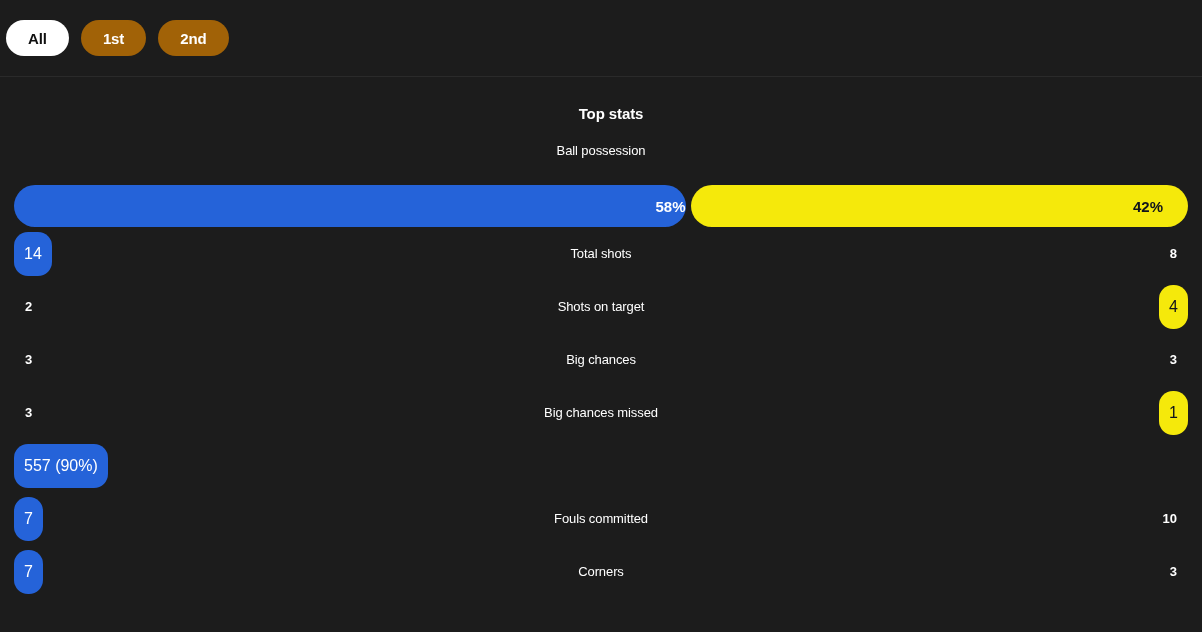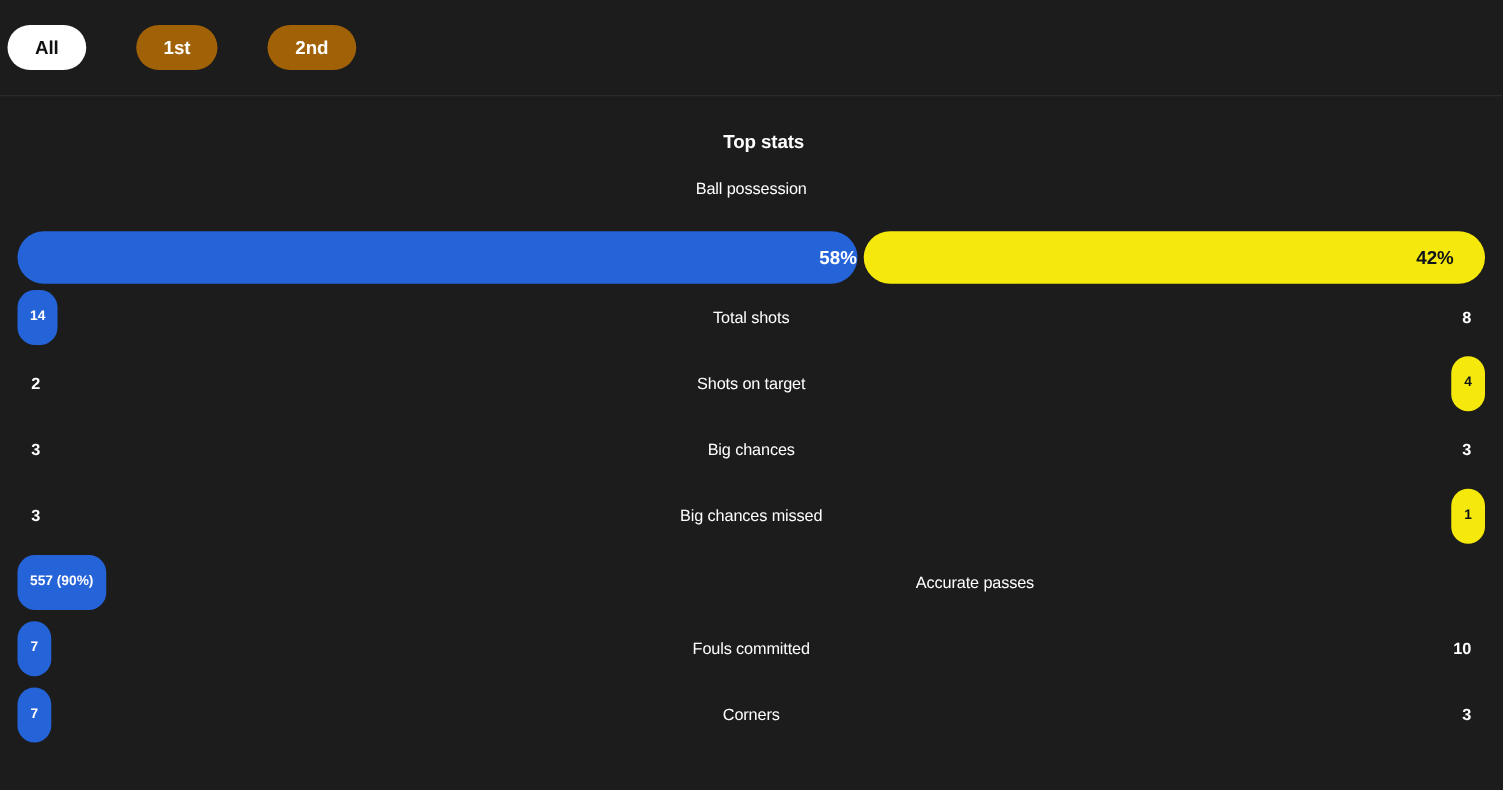--- a/index.html
+++ b/index.html
@@ -1,15 +1,15 @@
 <!DOCTYPE html>
 <html><head>
 <meta charset="utf-8">
 <style>
-  * { box-sizing: border-box; margin: 0; padding: 0; gap: 28px; }
+  * { box-sizing: border-box; margin: 0; padding: 0; }
 
   html, body {
     width: 1202px;
     height: 632px;
     background: #1c1c1c;
     overflow: hidden;
   }
 
   body {
     font-family: "Liberation Sans", sans-serif;
@@ -135,22 +135,22 @@
 
   
   .val-badge {
     display: inline-flex;
     align-items: center;
     justify-content: center;
     height: 44px;
     min-width: 27px;
     border-radius: 14px;
     padding: 0 10px;
-    font-size: 11px;
-    font-weight: 700;
+    font-size: 16px;
+    font-weight: 400;
     line-height: 1;
   }
   .badge-home { background: #2563d9; color: #ffffff; }
   .badge-away { background: #f5e90b; color: #10131c; }
 </style>
 </head>
 <body>
 
 <div class="tabbar">
   <div class="tab tab-all">All</div>
@@ -207,21 +207,20 @@
         </div>
         <div class="stat-label">Big chances missed</div>
         <div class="stat-away">
           <span class="val-badge badge-away">1</span>
         </div>
       </div>
       <div class="stat-row">
         <div class="stat-home">
           <span class="val-badge badge-home">557 (90%)</span>
         </div>
-        <div class="stat-label">Accurate passes</div>
       </div>
       <div class="stat-row">
         <div class="stat-home">
           <span class="val-badge badge-home">7</span>
         </div>
         <div class="stat-label">Fouls committed</div>
         <div class="stat-away">
           <span class="val-plain">10</span>
         </div>
       </div>

